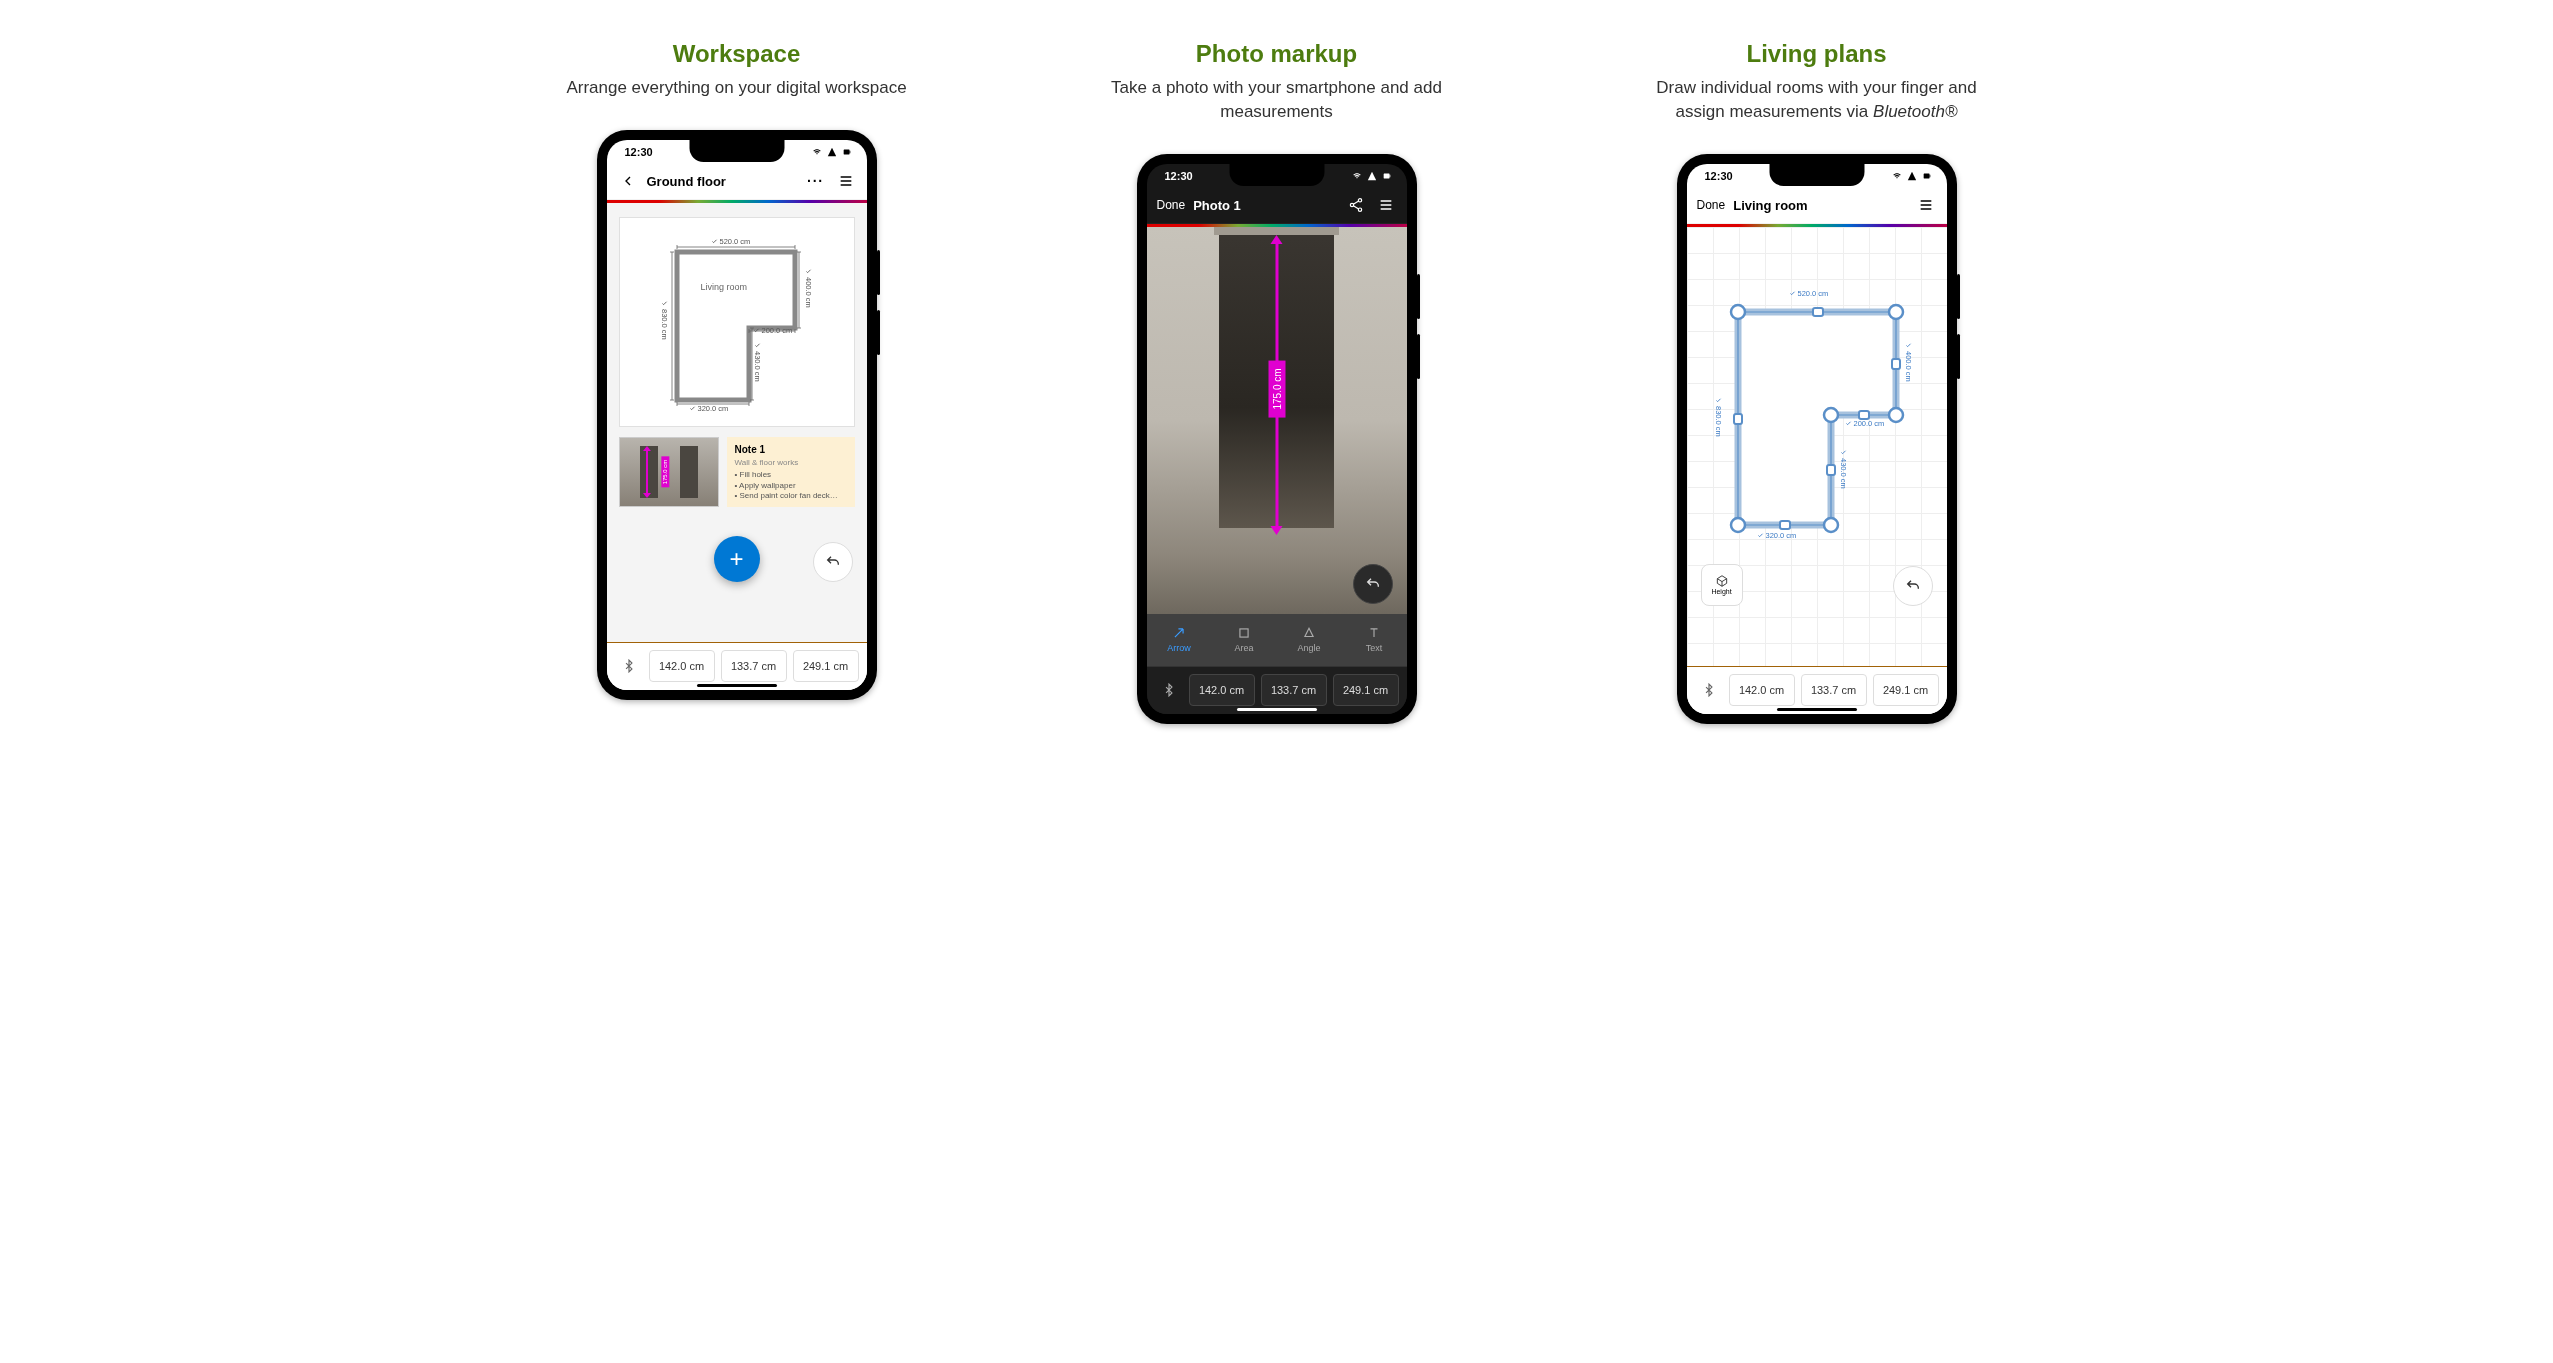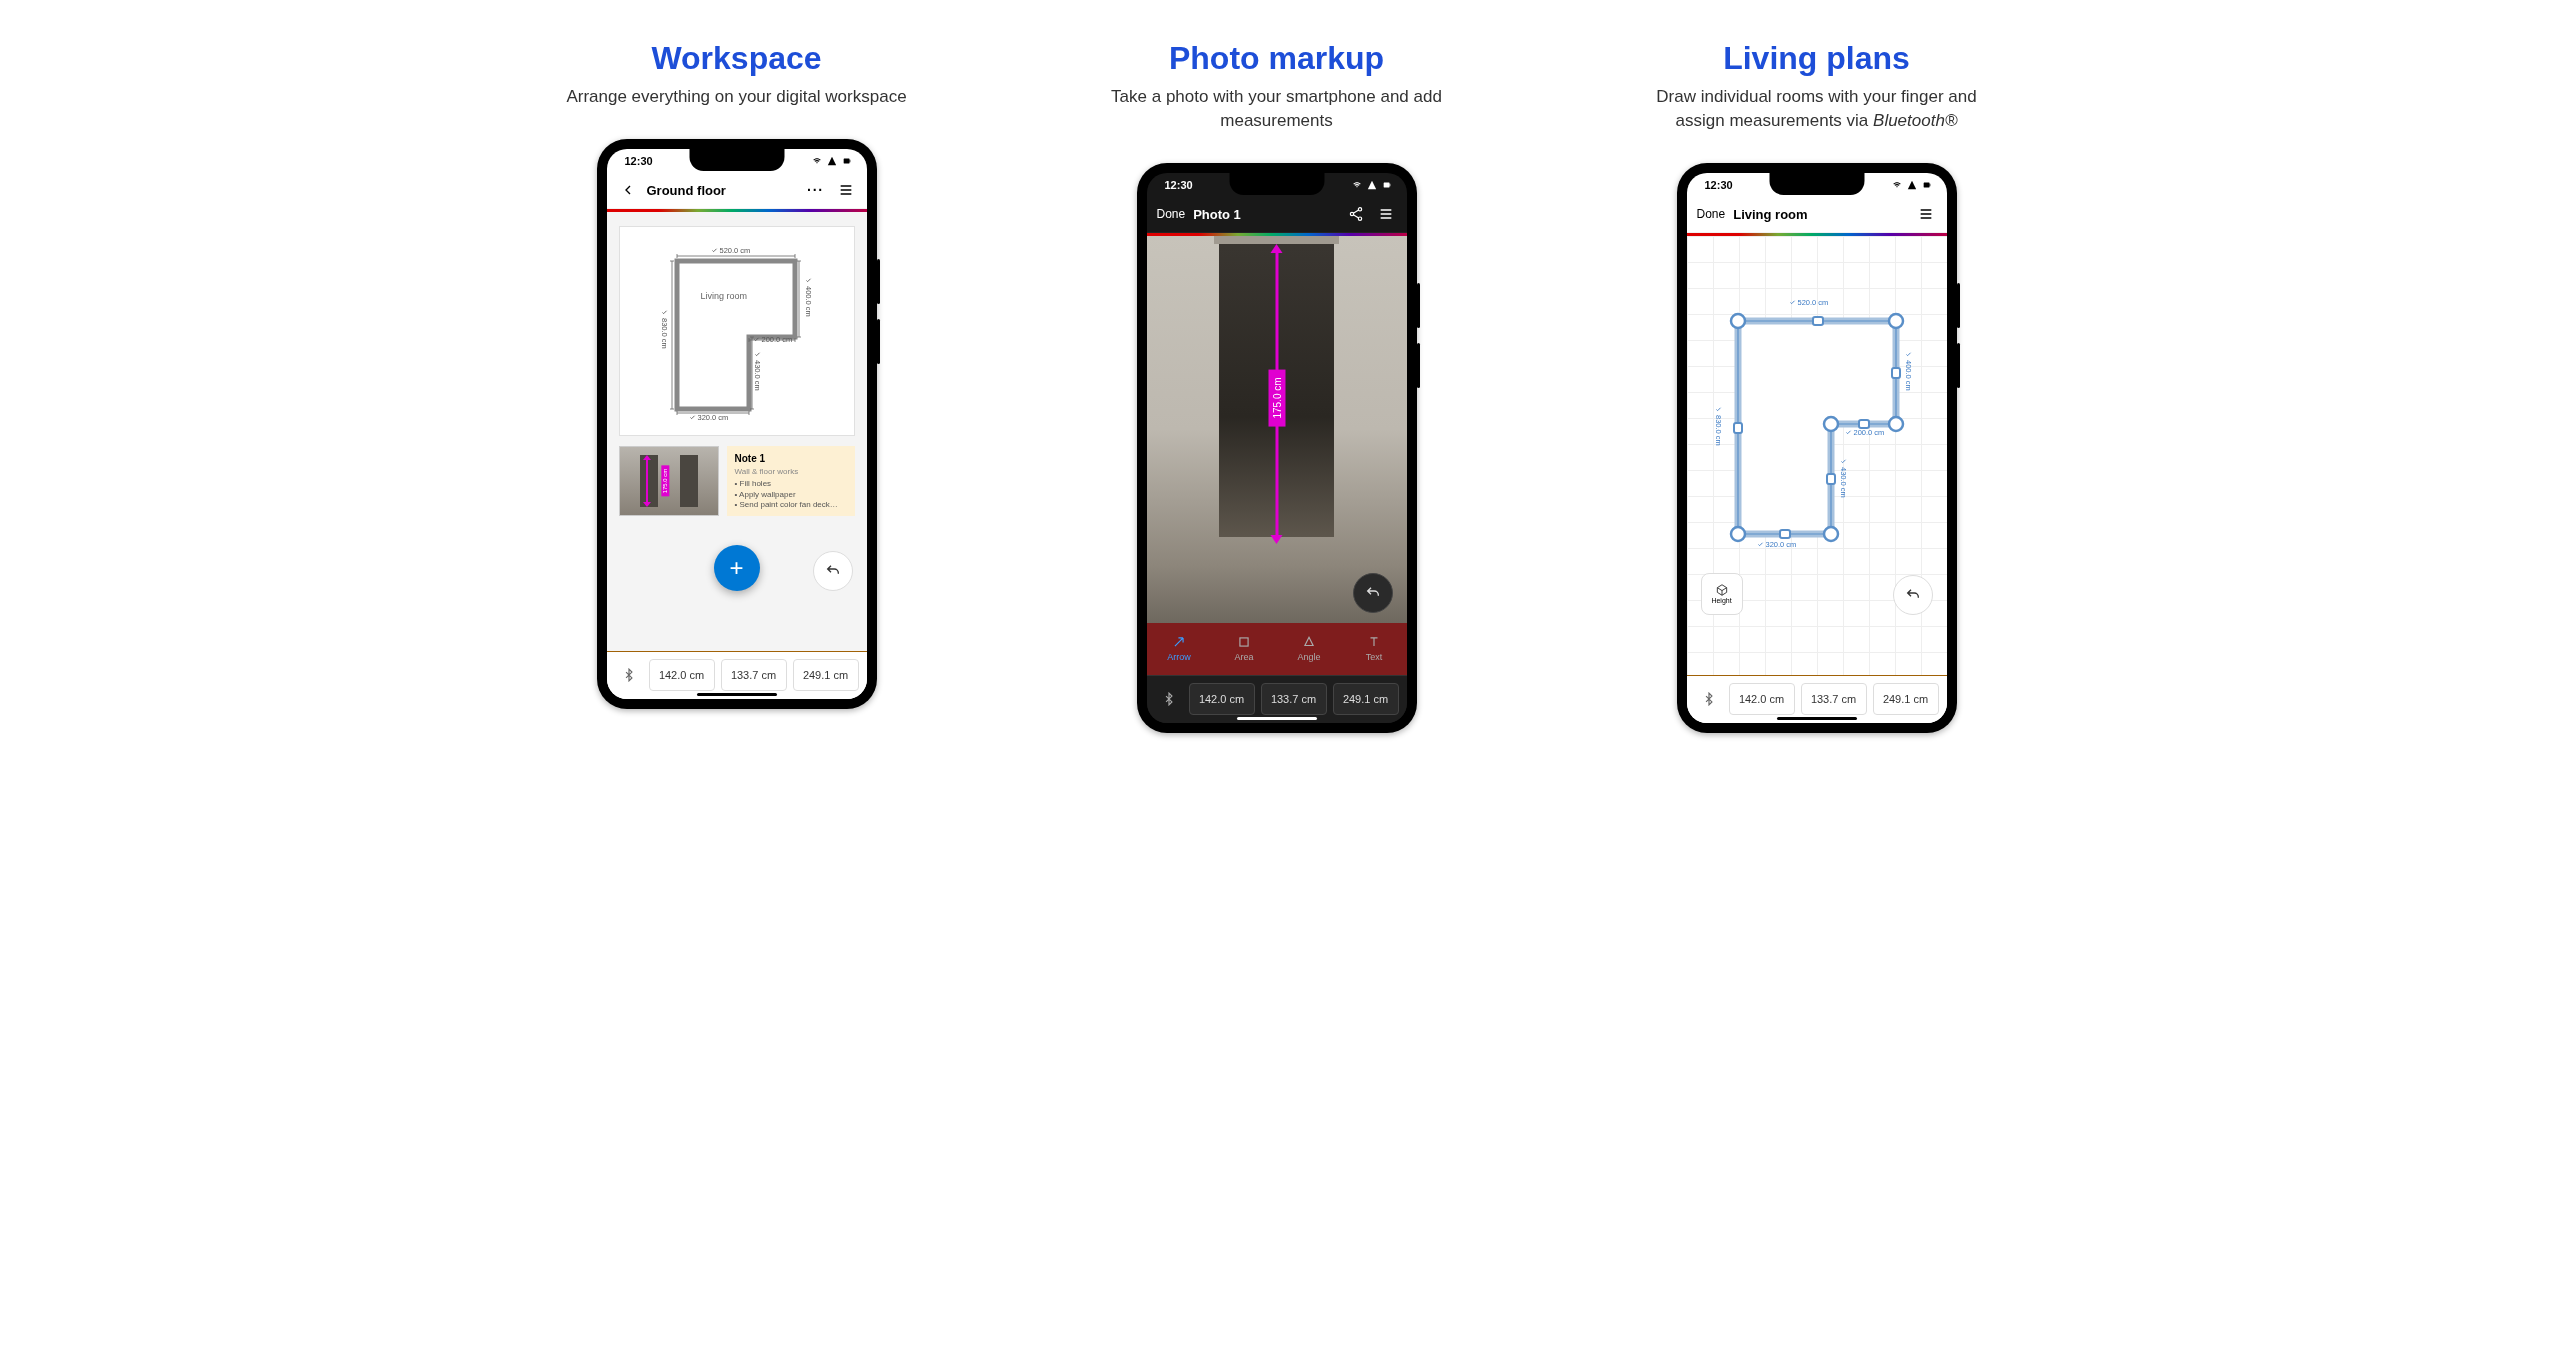--- a/index.html
+++ b/index.html
@@ -18,23 +18,23 @@
     justify-content: center;
     align-items: flex-start;
   }
   .col {
     display: flex;
     flex-direction: column;
     align-items: center;
     width: 400px;
   }
   .heading {
-    font-size: 32px;
+    font-size: 24px;
     font-weight: 700;
-    color: #1d4ed8;
+    color: #4d7c0f;
     text-align: center;
     margin-bottom: 8px;
   }
   .sub {
     font-size: 17px;
     color: #333;
     text-align: center;
     line-height: 1.4;
     margin-bottom: 30px;
     max-width: 360px;
@@ -316,21 +316,21 @@
     position:absolute;left:50%;top:42%;
     transform:translate(-50%,-50%) rotate(-90deg);
     background:#e000d0;color:#fff;
     font-size:10px;padding:3px 8px;
     white-space:nowrap;
   }
   .photo-undo{bottom:10px !important;}
 
   
   .tool-bar{
-    height:52px;display:flex;background:#7f1d1d;
+    height:52px;display:flex;background:#404040;
   }
   .tool-bar .tool{
     flex:1;display:flex;flex-direction:column;align-items:center;justify-content:center;
     gap:3px;font-size:9px;color:#aaa;cursor:pointer;
   }
   .tool-bar .tool.active{color:#3a9cff;}
   .tool-bar .tool svg{width:14px;height:14px;}
 
   
   .fp-bg{

